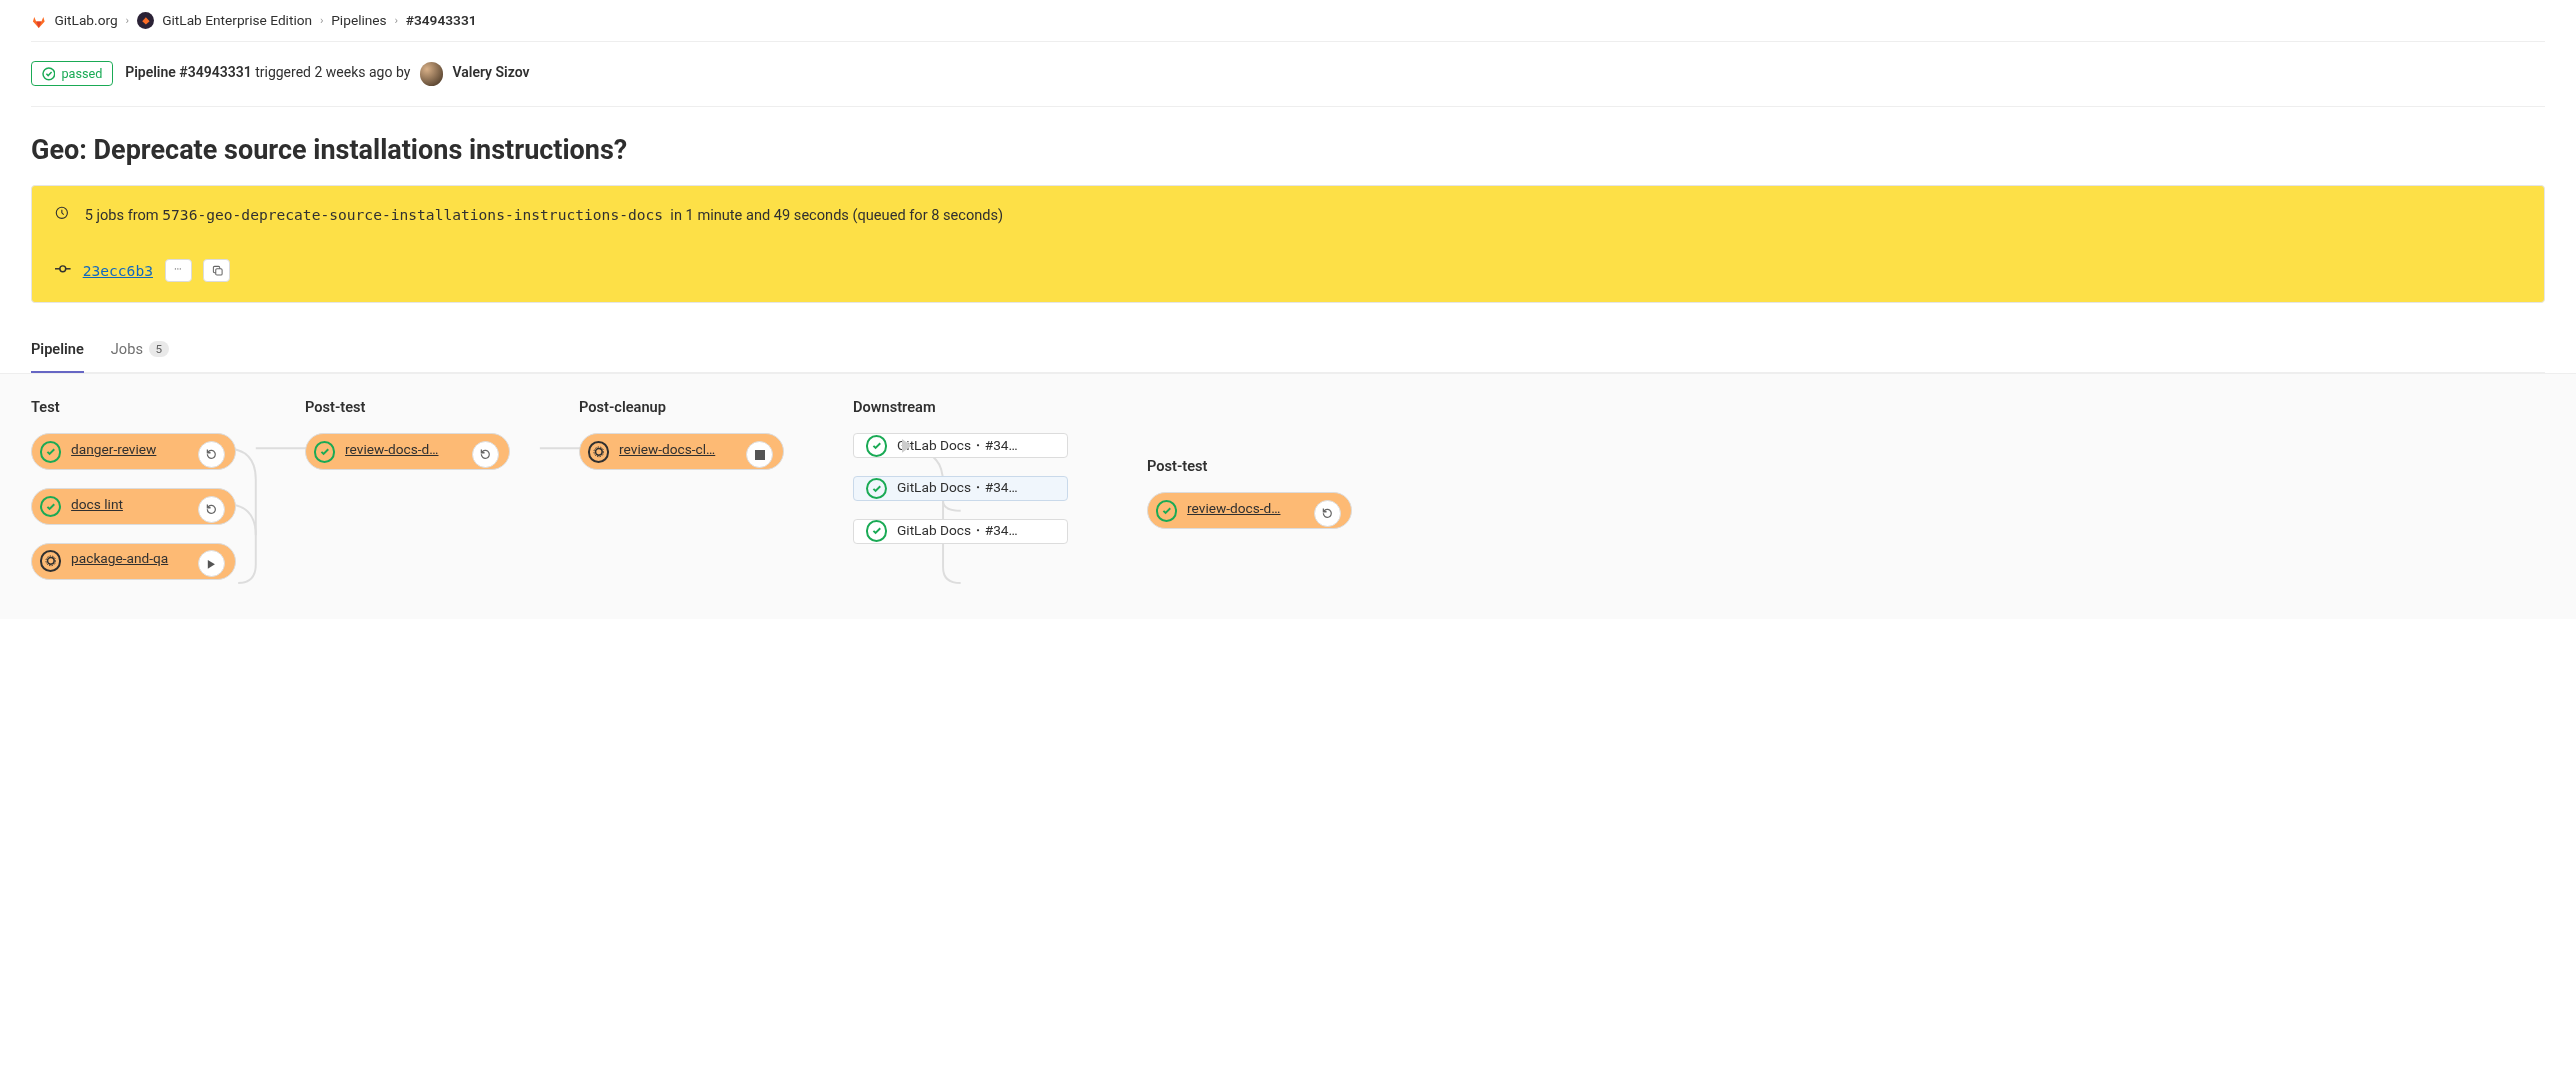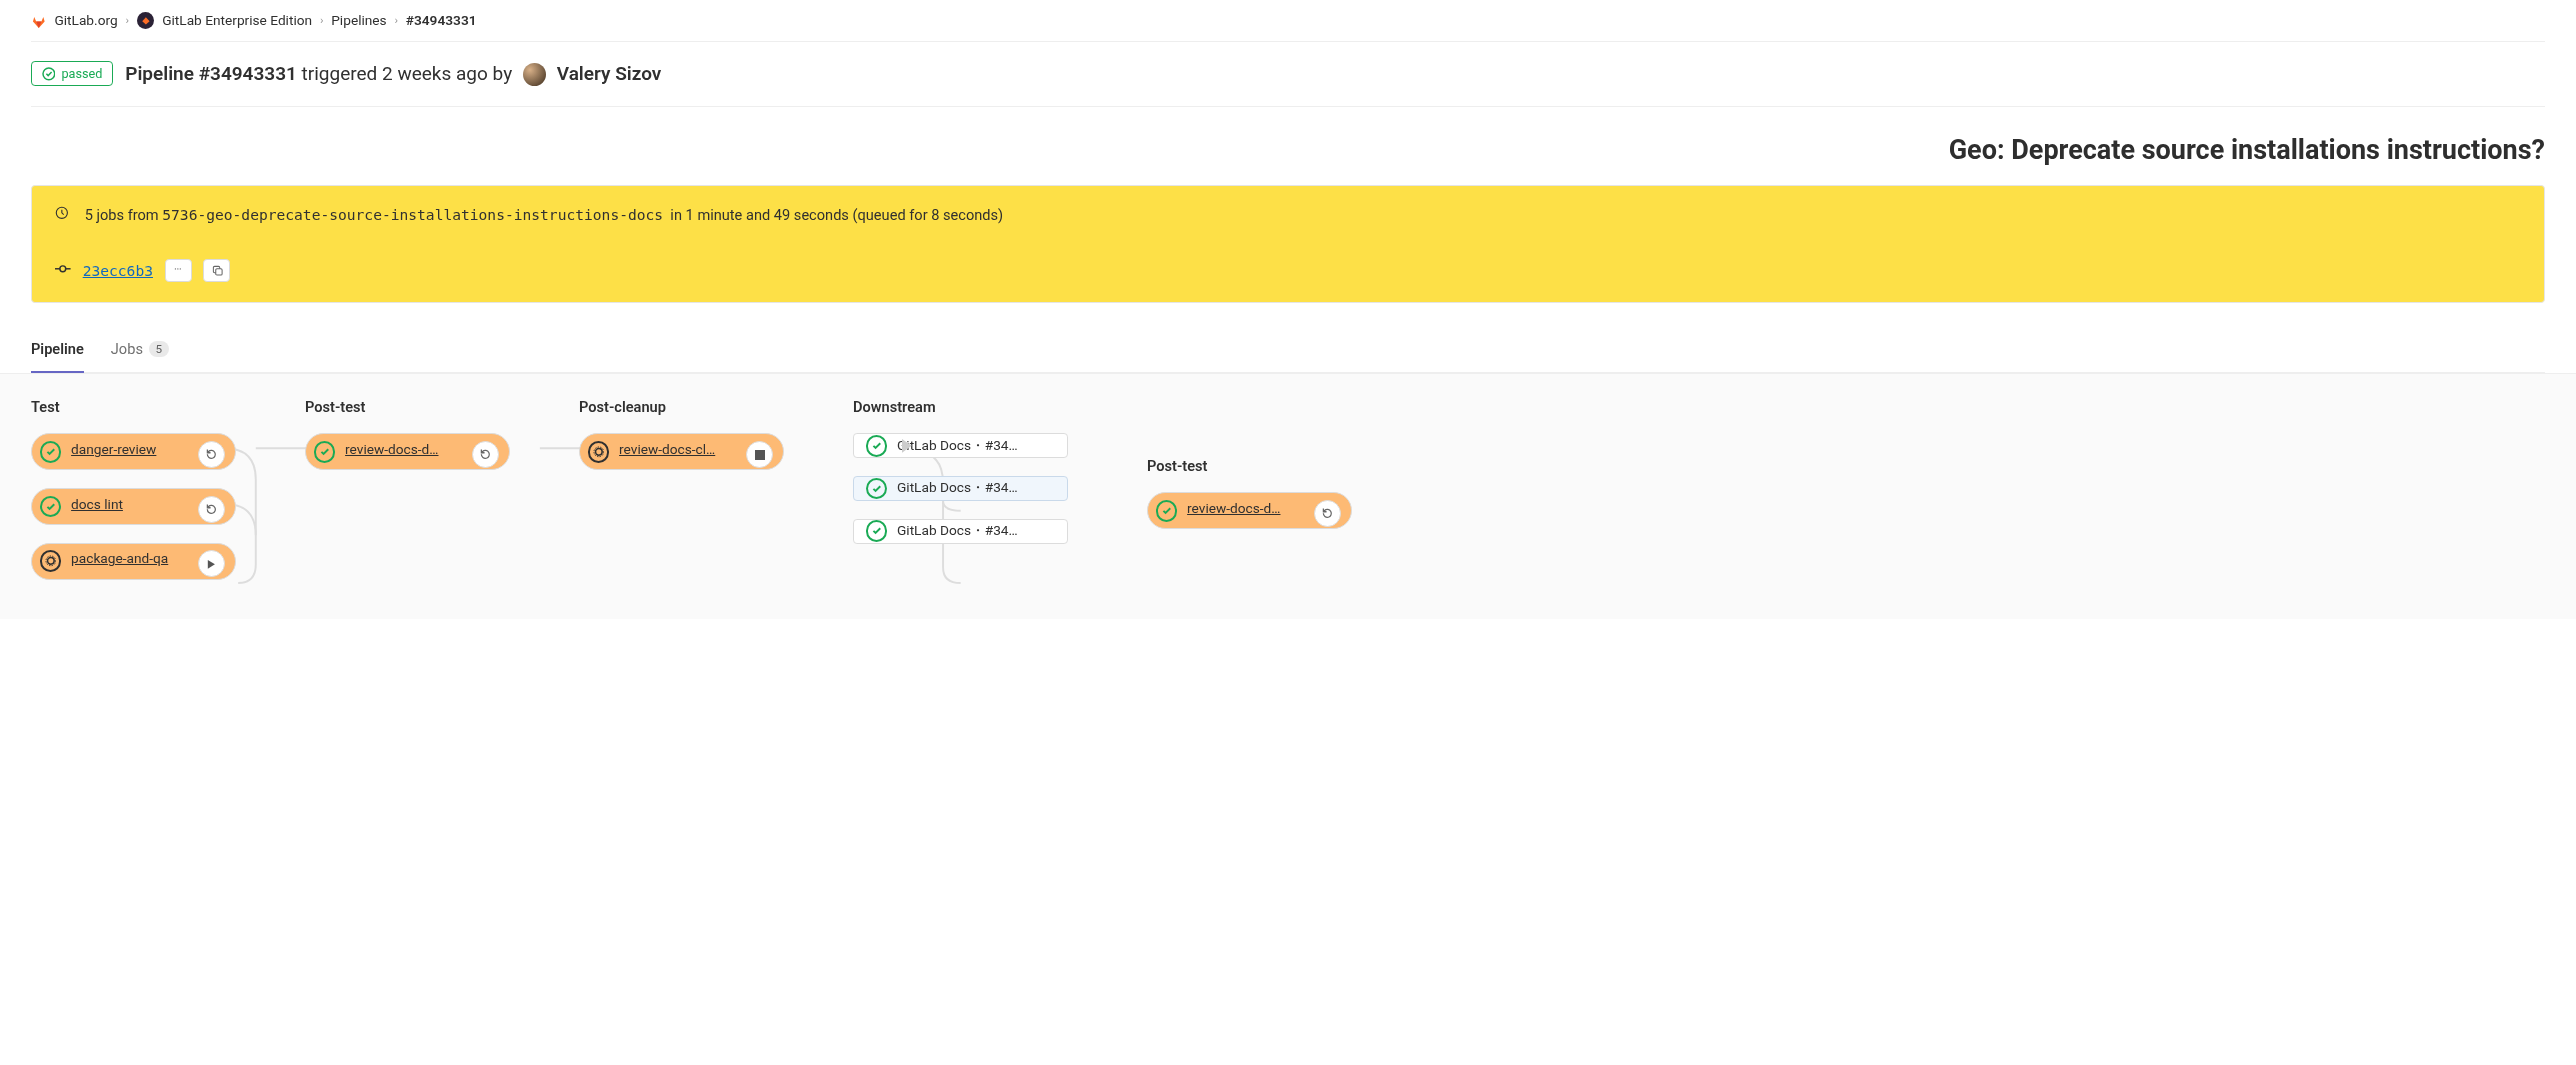--- a/index.html
+++ b/index.html
@@ -8,24 +8,24 @@
 .breadcrumb { display: flex; align-items: center; gap: 7.8px; padding: 11.7px 0; border-bottom: 1px solid #eee; font-size: 13.7px; color: #303030; }
 .breadcrumb .sep { color: #999; font-size: 11.7px; }
 .breadcrumb a { color: #303030; text-decoration: none; }
 .breadcrumb strong { font-weight: 600; }
 .bc-icon { width: 15.6px; height: 15.6px; display:inline-flex; align-items:center; justify-content:center; }
 .gitlab-logo { display:inline-flex; }
 .group-avatar { width:17.6px; height:17.6px; border-radius:50%; background:#2b2236; display:inline-flex; align-items:center; justify-content:center; }
 .header-row { display:flex; align-items:center; gap:12px; padding:19.5px 0; border-bottom:1px solid #eee; }
 .status-badge { display:inline-flex; align-items:center; gap:5.9px; border:1px solid #1aaa55; color:#1aaa55; border-radius:3.9px; padding:3.9px 9.8px; font-size:12.7px; font-weight:400; }
 .status-badge svg { width:13.7px; height:13.7px; }
-.pipeline-trigger { font-size:19px; color:#303030; }
+.pipeline-trigger { font-size:14px; color:#303030; }
 .pipeline-trigger b { font-weight:600; }
 .user-avatar { width:23.4px; height:23.4px; border-radius:50%; background: radial-gradient(circle at 30% 30%, #d8b088, #3a2a1a); display:inline-block; vertical-align:middle; margin:0 5.9px; }
-.page-title { font-size:27px; font-weight:700; color:#2e2e2e; padding:27px 0 19.5px;text-align:right; }
+.page-title { font-size:27px; font-weight:700; color:#2e2e2e; padding:27px 0 19.5px; }
 .info-box { background:#fde047; border:1px solid #e5e5e5; border-radius:3.9px; padding:19.5px 23.4px; }
 .info-line { display:flex; align-items:center; gap:15.6px; color:#303030; font-size:14.6px; }
 .info-line .mono { font-family: "SFMono-Regular", Menlo, Consolas, monospace; }
 .commit-line { display:flex; align-items:center; gap:11.7px; margin-top:35px;text-align:center; }
 .commit-hash { color:#1068bf; font-family: "SFMono-Regular", Menlo, Consolas, monospace; font-size:14.6px; }
 .icon-btn { border:1px solid #dbdbdb; background:#fff; border-radius:3.9px; width:27px; height:23.4px; display:inline-flex; align-items:center; justify-content:center; cursor:pointer; color:#666; }
 .tabs { display:flex; gap:27px; margin-top:23.4px; border-bottom:1px solid #eee; }
 .tab { padding:13.7px 0; font-size:14.6px; color:#707070; cursor:pointer; display:flex; align-items:center; gap:5.9px; }
 .tab.active { color:#303030; font-weight:600; border-bottom:2.9px solid #6666c4; margin-bottom:-1px; }
 .tab .badge { background:#e9e9e9; color:#606060; border-radius:9.8px; padding:1px 6.8px; font-size:11.7px; }

